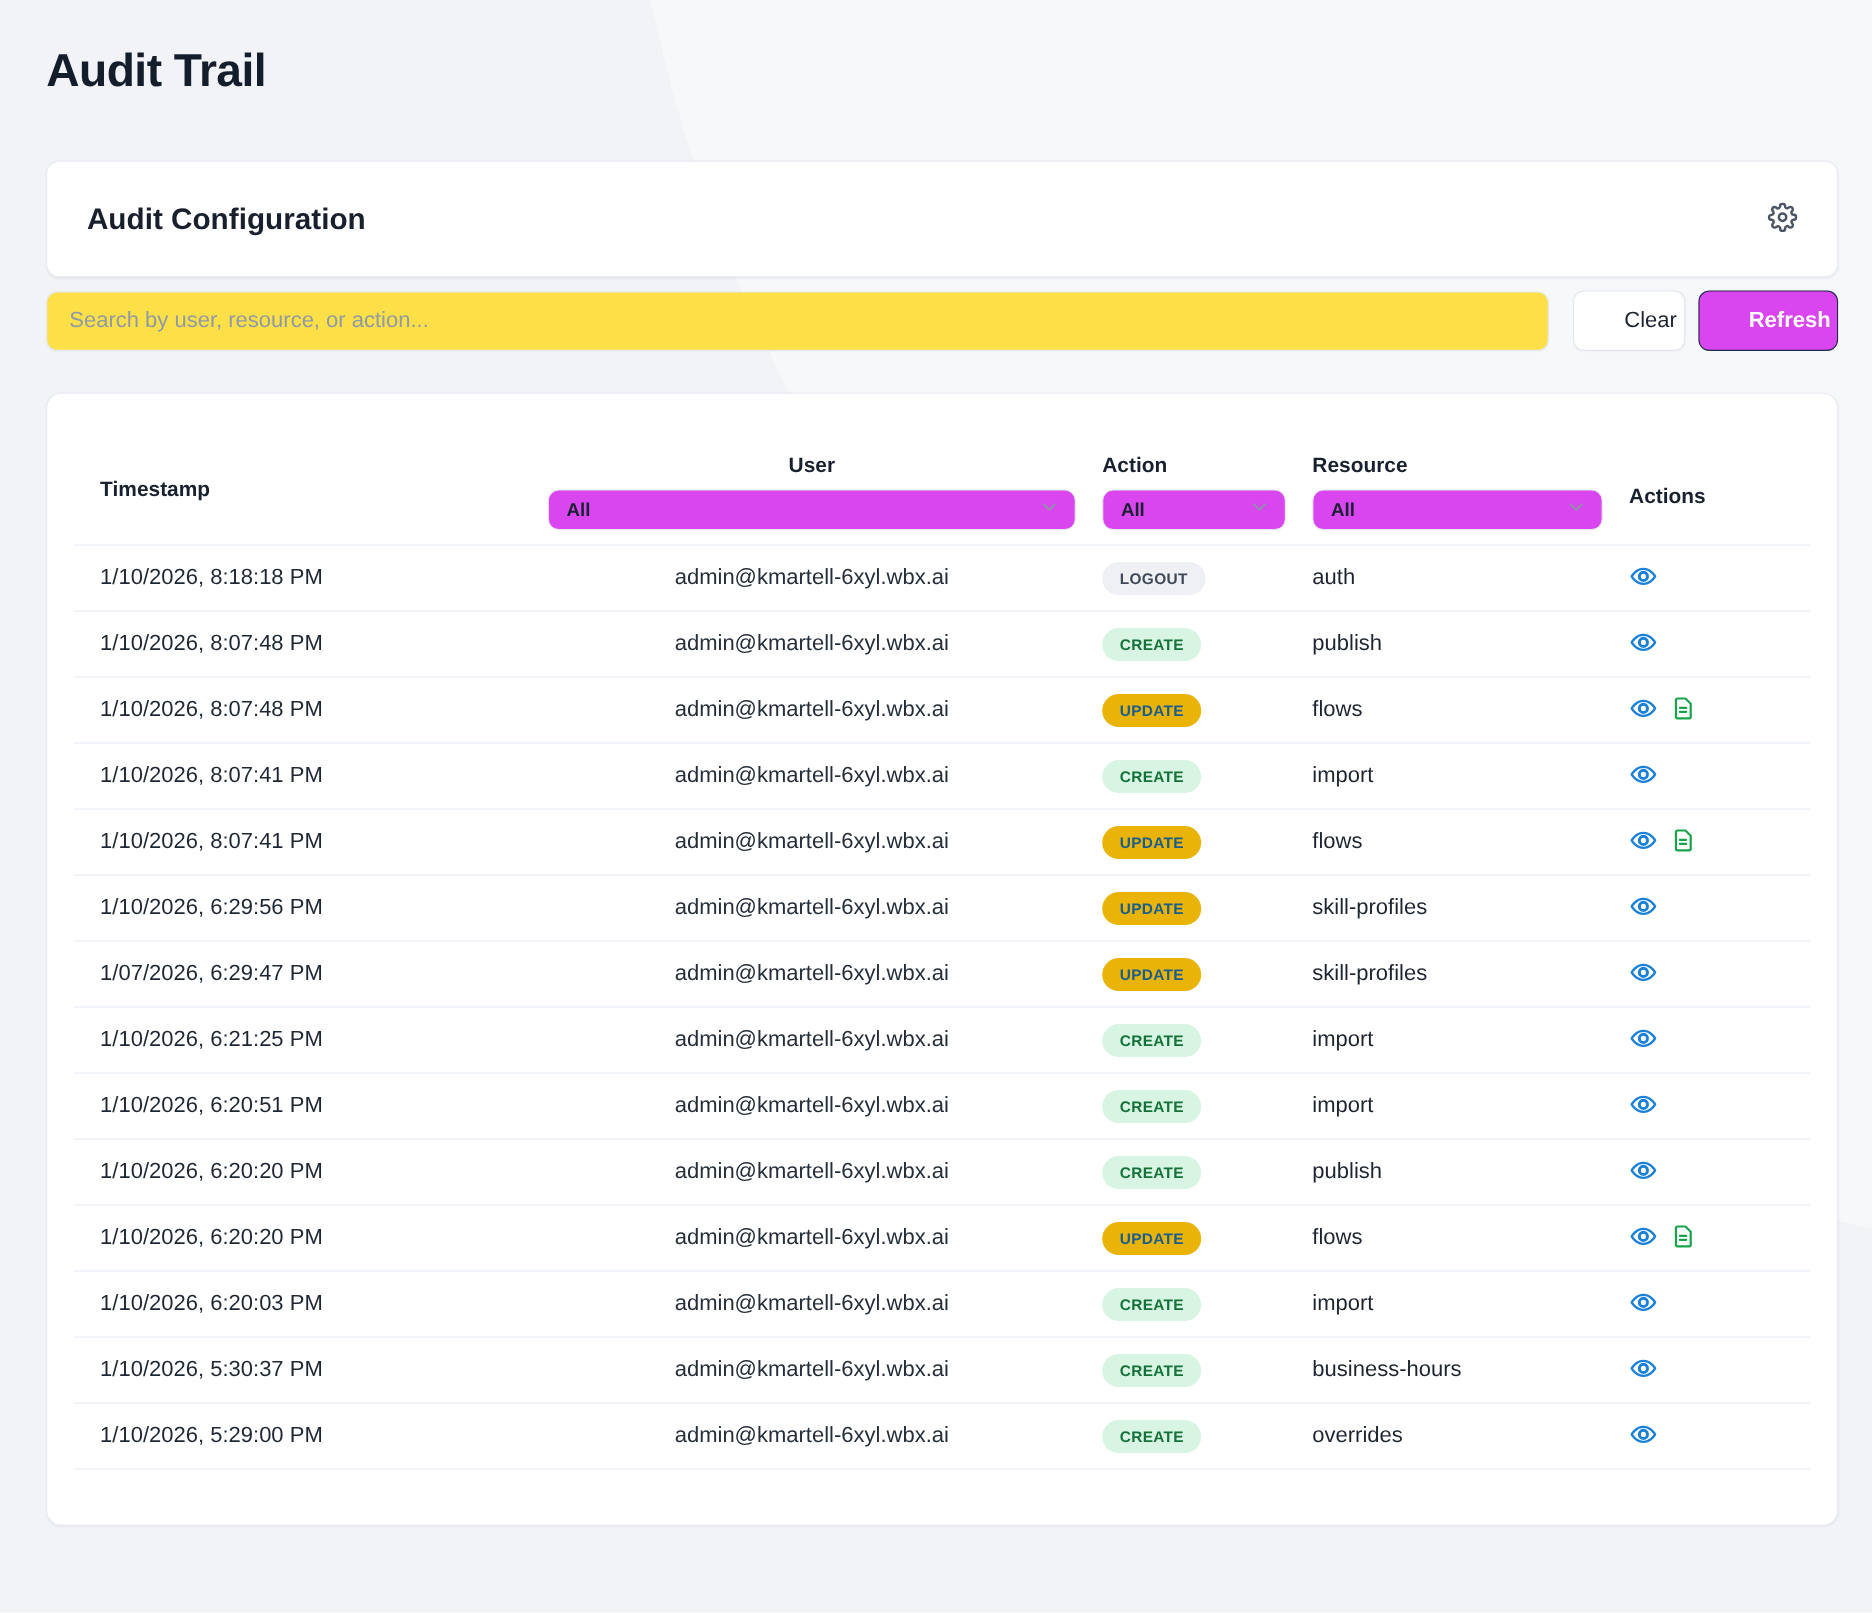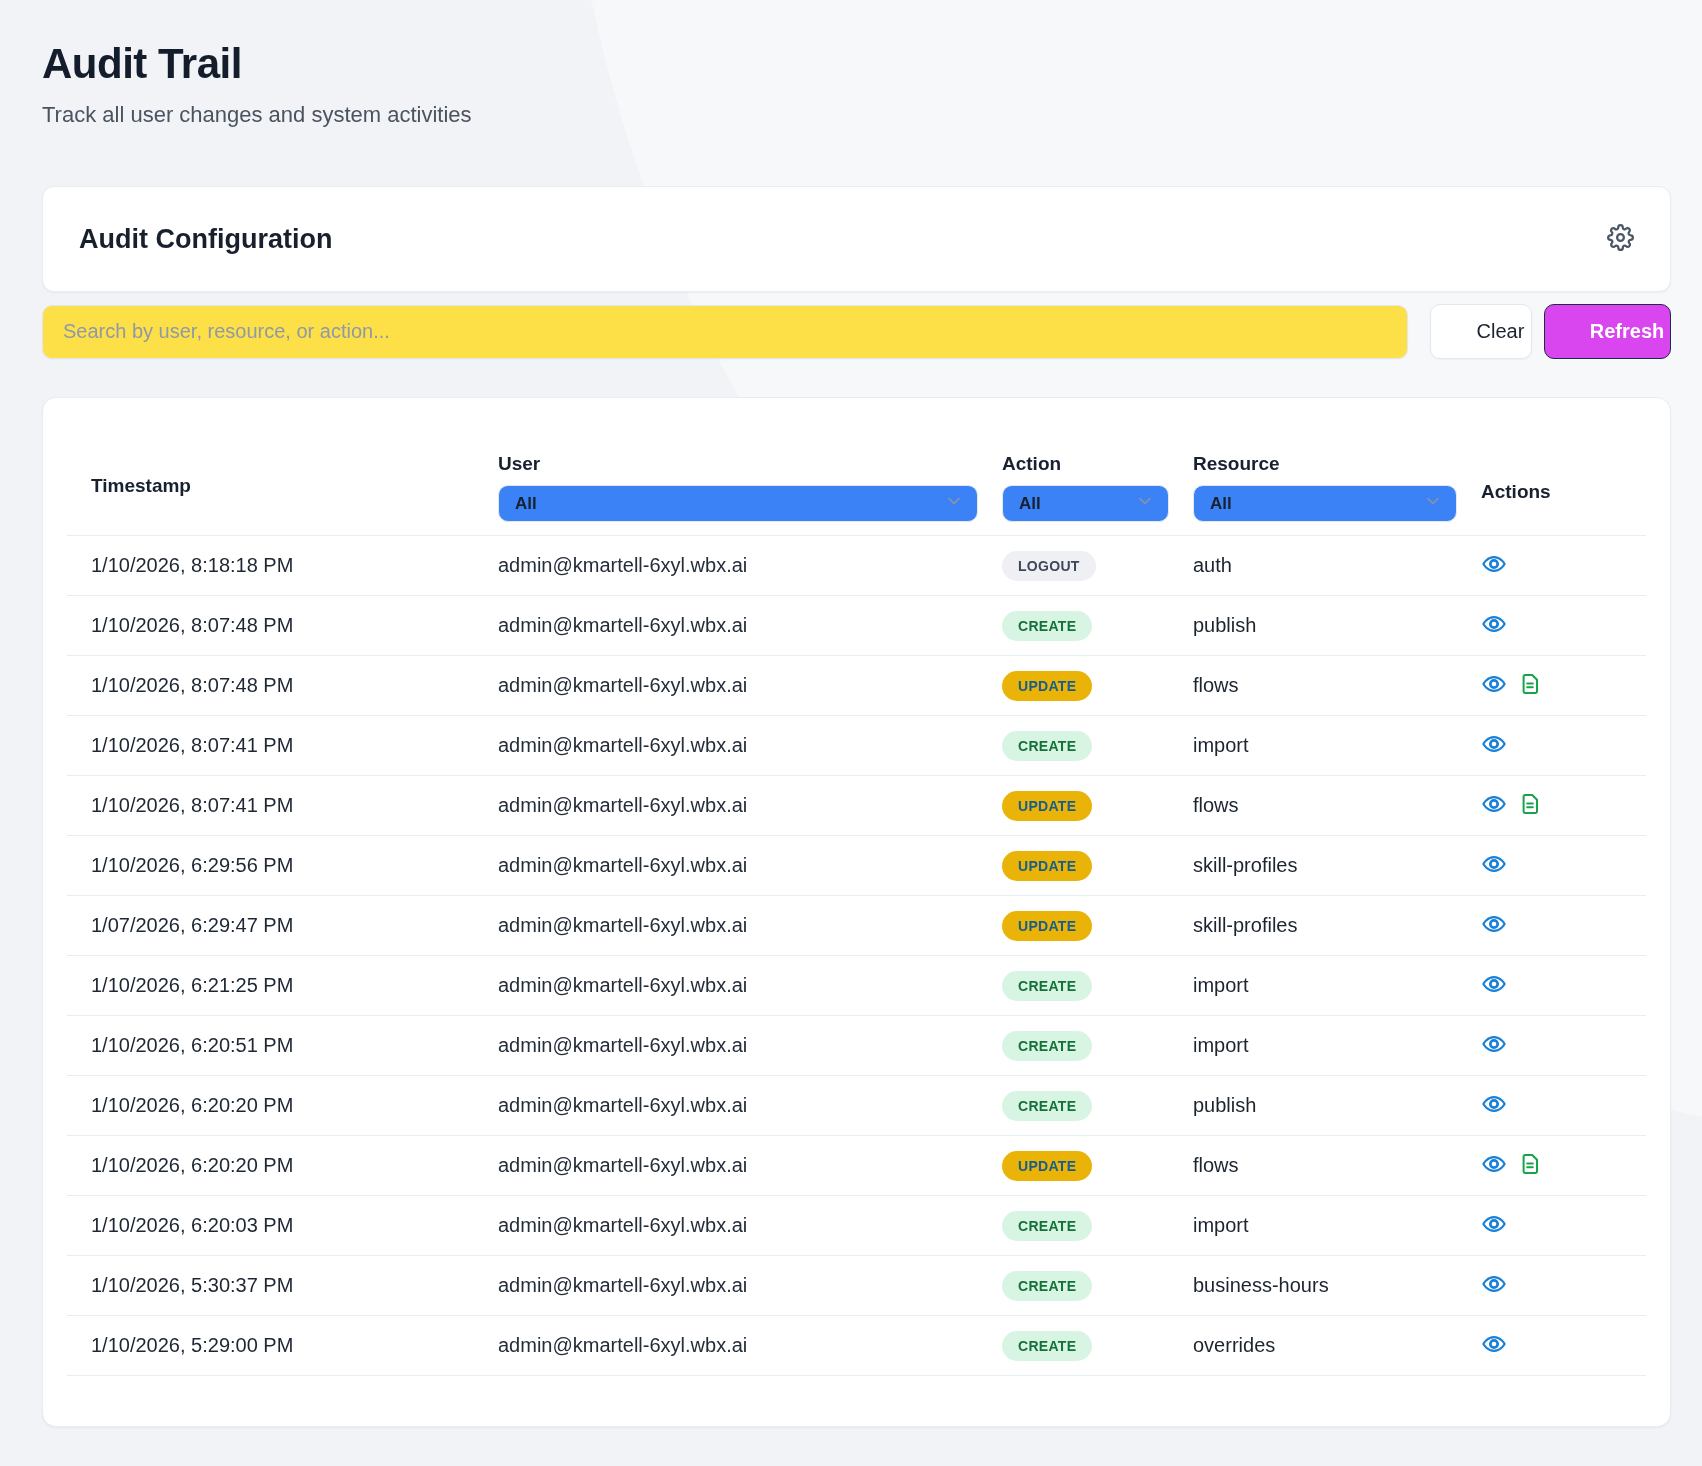--- a/index.html
+++ b/index.html
@@ -78,33 +78,33 @@
     background:#ffffff;
     border:1px solid #e9ecf1;
     border-radius:14px;
     box-shadow:0 1px 2px rgba(16,24,40,.05);
     min-height:1030px;
     padding:0 24px;
   }
   .thead { display:flex; height:138px; border-bottom:1px solid #e7edf3; }
   .cell { padding-left:24px; }
   .col-timestamp { width:407px; }
-  .col-user { width:504px; }
+  .col-user { width:504px;text-align:center; }
   .col-action { width:191px; }
   .col-resource { width:288px; }
   .col-actions { flex:1; }
   .th { display:flex; flex-direction:column; justify-content:flex-end; }
   .th-label { font-size:19px; font-weight:700; color:#18212f; }
   .th.plain { padding-bottom:38px; }
   .th.plain-low { padding-bottom:32px; }
   .th.with-filter { padding-bottom:13px; }
   .th.with-filter .th-label { margin-bottom:10px; }
   .select-box {
     height:37px; width:100%;
-    background:#3b82f6;
+    background:#d946ef;
     border:1px solid #e4e8ee; border-radius:10px;
     display:flex; align-items:center; justify-content:space-between;
     padding:0 13px 0 16px;
     cursor:pointer;
     font-size:17px; font-weight:700; color:#18212f;
   }
   .trow { display:flex; align-items:center; height:60px; border-bottom:1px solid #e7edf3; font-size:20px; }
   .td-timestamp { color:#1d2633; }
   .td-user { color:#242d3a; }
   .td-resource { color:#1c2430; }
@@ -117,21 +117,20 @@
   .badge-create { background:#d8f5e3; color:#15713a; }
   .badge-update { background:#eab308; color:#175e8d; }
   .row-actions { display:flex; align-items:center; gap:11px; }
 </style>
 </head>
 <body>
 
 <div class="layer">
 
   <h1 class="page-title">Audit Trail</h1>
-  <div class="page-subtitle">Track all user changes and system activities</div>
 
   <div class="config-card">
     <div class="config-title">Audit Configuration</div>
     <button class="icon-btn">
       <span>
         <svg width="27" height="27" viewBox="0 0 24 24" fill="none" stroke="#4a5565" stroke-width="2" stroke-linecap="round" stroke-linejoin="round">
           <circle cx="12" cy="12" r="3"></circle>
           <path d="M19.4 15a1.65 1.65 0 0 0 .33 1.82l.06.06a2 2 0 0 1 0 2.83 2 2 0 0 1-2.83 0l-.06-.06a1.65 1.65 0 0 0-1.82-.33 1.65 1.65 0 0 0-1 1.51V21a2 2 0 0 1-2 2 2 2 0 0 1-2-2v-.09A1.65 1.65 0 0 0 9 19.4a1.65 1.65 0 0 0-1.82.33l-.06.06a2 2 0 0 1-2.83 0 2 2 0 0 1 0-2.83l.06-.06a1.65 1.65 0 0 0 .33-1.82 1.65 1.65 0 0 0-1.51-1H3a2 2 0 0 1-2-2 2 2 0 0 1 2-2h.09A1.65 1.65 0 0 0 4.6 9a1.65 1.65 0 0 0-.33-1.82l-.06-.06a2 2 0 0 1 0-2.83 2 2 0 0 1 2.83 0l.06.06a1.65 1.65 0 0 0 1.82.33H9a1.65 1.65 0 0 0 1-1.51V3a2 2 0 0 1 2-2 2 2 0 0 1 2 2v.09a1.65 1.65 0 0 0 1 1.51 1.65 1.65 0 0 0 1.82-.33l.06-.06a2 2 0 0 1 2.83 0 2 2 0 0 1 0 2.83l-.06.06a1.65 1.65 0 0 0-.33 1.82V9a1.65 1.65 0 0 0 1.51 1H21a2 2 0 0 1 2 2 2 2 0 0 1-2 2h-.09a1.65 1.65 0 0 0-1.51 1z"></path>
         </svg>
       </span>

